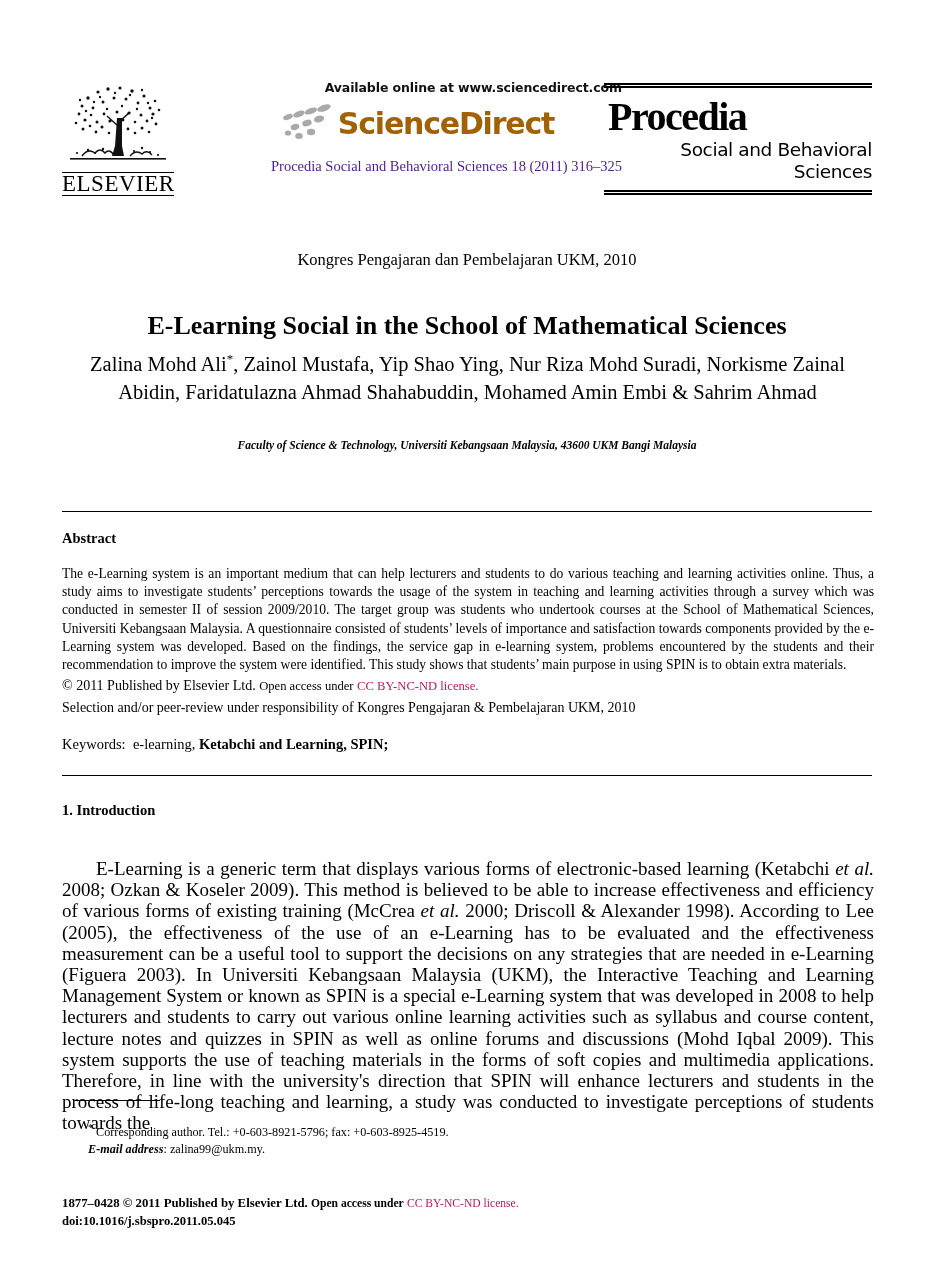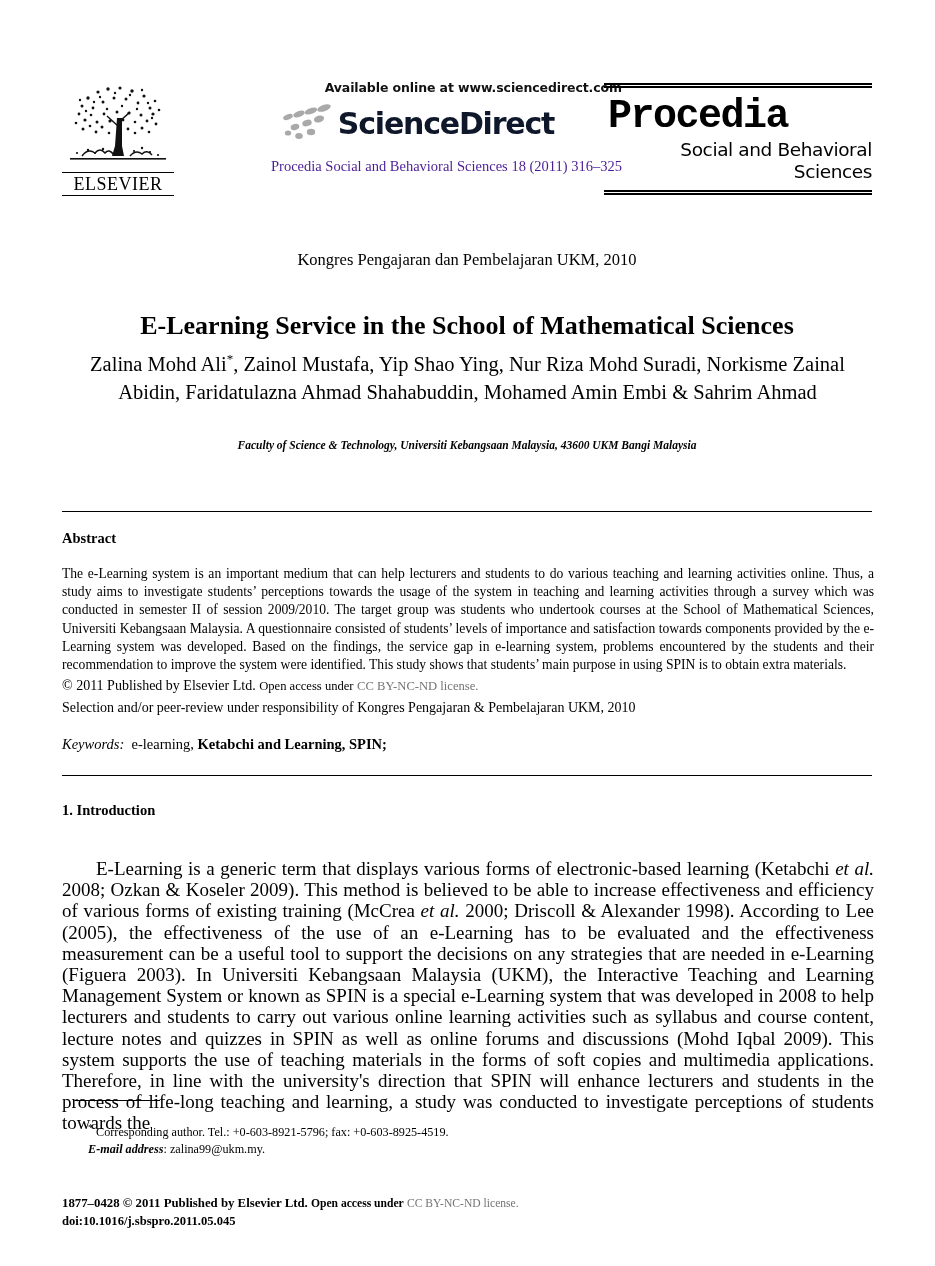--- a/index.html
+++ b/index.html
@@ -44,21 +44,21 @@
     height: 92px;
     display: block;
   }
   .elsevier-wordmark {
     position: absolute;
     left: 0;
     bottom: 0px;
     width: 112px;
     text-align: center;
     font-family: "Liberation Serif", serif;
-    font-size: 18px;
+    font-size: 23px;
     letter-spacing: 0.5px;
     line-height: 22px;
     border-top: 1.5px solid #000;
     border-bottom: 1.5px solid #000;
   }
 
   .sd-block {
     position: absolute;
     left: 150px;
     top: 0px;
@@ -82,41 +82,41 @@
   }
   .sd-swoosh {
     width: 54px;
     height: 40px;
     margin-right: 4px;
   }
   .sd-word {
     font-family: "DejaVu Sans", sans-serif;
     font-size: 30px;
     font-weight: bold;
-    color: #0f172a;
+    color: #a16207;
     letter-spacing: -1.2px;
   }
   .sd-citation {
     font-family: "Liberation Serif", serif;
     font-size: 14.5px;
     margin-top: 13px;
     color: #4c1d95;
   }
 
   .procedia-box {
     position: absolute;
     left: 542px;
     top: 9px;
     width: 268px;
     border-top: 5px double #000;
     border-bottom: 5px double #000;
     padding: 7px 0 5px 0;
   }
   .procedia-title {
-    font-family: Liberation Mono, monospace;
+    font-family: Liberation Serif, serif;
     font-size: 40px;
     font-weight: bold;
     line-height: 44px;
     letter-spacing: -1.5px;
     padding-left: 4px;
   }
   .procedia-sub {
     font-family: "DejaVu Sans", sans-serif;
     font-size: 18.5px;
     line-height: 22px;
@@ -199,35 +199,34 @@
   }
   .copyright-block {
     position: absolute;
     left: 62px;
     top: 675px;
     width: 812px;
     font-size: 14px;
     line-height: 21px;
   }
   .cc-link {
-    color: #737373;
+    color: #be185d;
   }
   .copyright-small {
     font-size: 12.6px;
   }
   .keywords {
     position: absolute;
     left: 62px;
     top: 735px;
     width: 812px;
     font-size: 14.5px;
     line-height: 18px;
   }
   .keywords .kw-label {
-    font-style: italic;
   }
   .keywords .kw-bold {
     font-weight: bold;
   }
 
   
   .section-heading {
     position: absolute;
     left: 62px;
     top: 802px;
@@ -405,21 +404,21 @@
     </div>
 
     <div class="procedia-box">
       <div class="procedia-title">Procedia</div>
       <div class="procedia-sub">Social and Behavioral Sciences</div>
     </div>
   </div>
 
   <div class="conference">Kongres Pengajaran dan Pembelajaran UKM, 2010</div>
 
-  <h1 class="paper-title">E-Learning Service in the School of Mathematical Sciences</h1>
+  <h1 class="paper-title">E-Learning Social in the School of Mathematical Sciences</h1>
 
   <div class="authors">
     <span>Zalina Mohd Ali</span><sup>*</sup><span>, Zainol Mustafa, Yip Shao Ying, Nur Riza Mohd Suradi, Norkisme</span>
     <span>Zainal Abidin, Faridatulazna Ahmad Shahabuddin, Mohamed Amin Embi &amp; Sahrim</span>
     <span>Ahmad</span>
   </div>
 
   <div class="affiliation">Faculty of Science &amp; Technology, Universiti Kebangsaan Malaysia, 43600 UKM Bangi  Malaysia</div>
 
   <div class="hr hr-top"></div>

